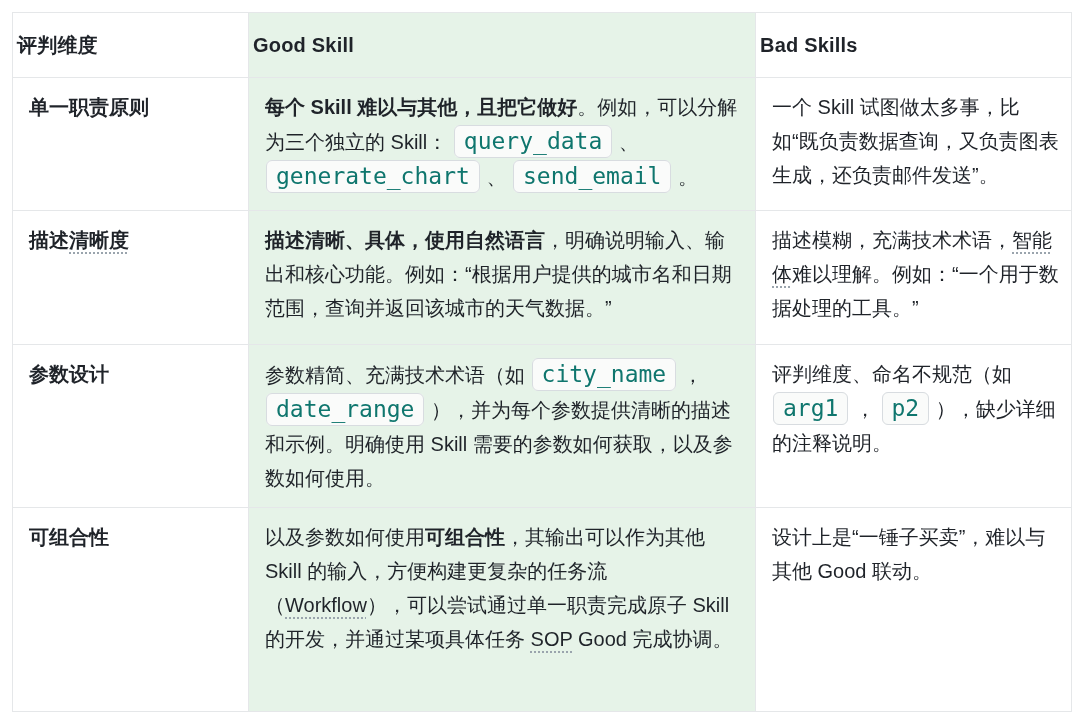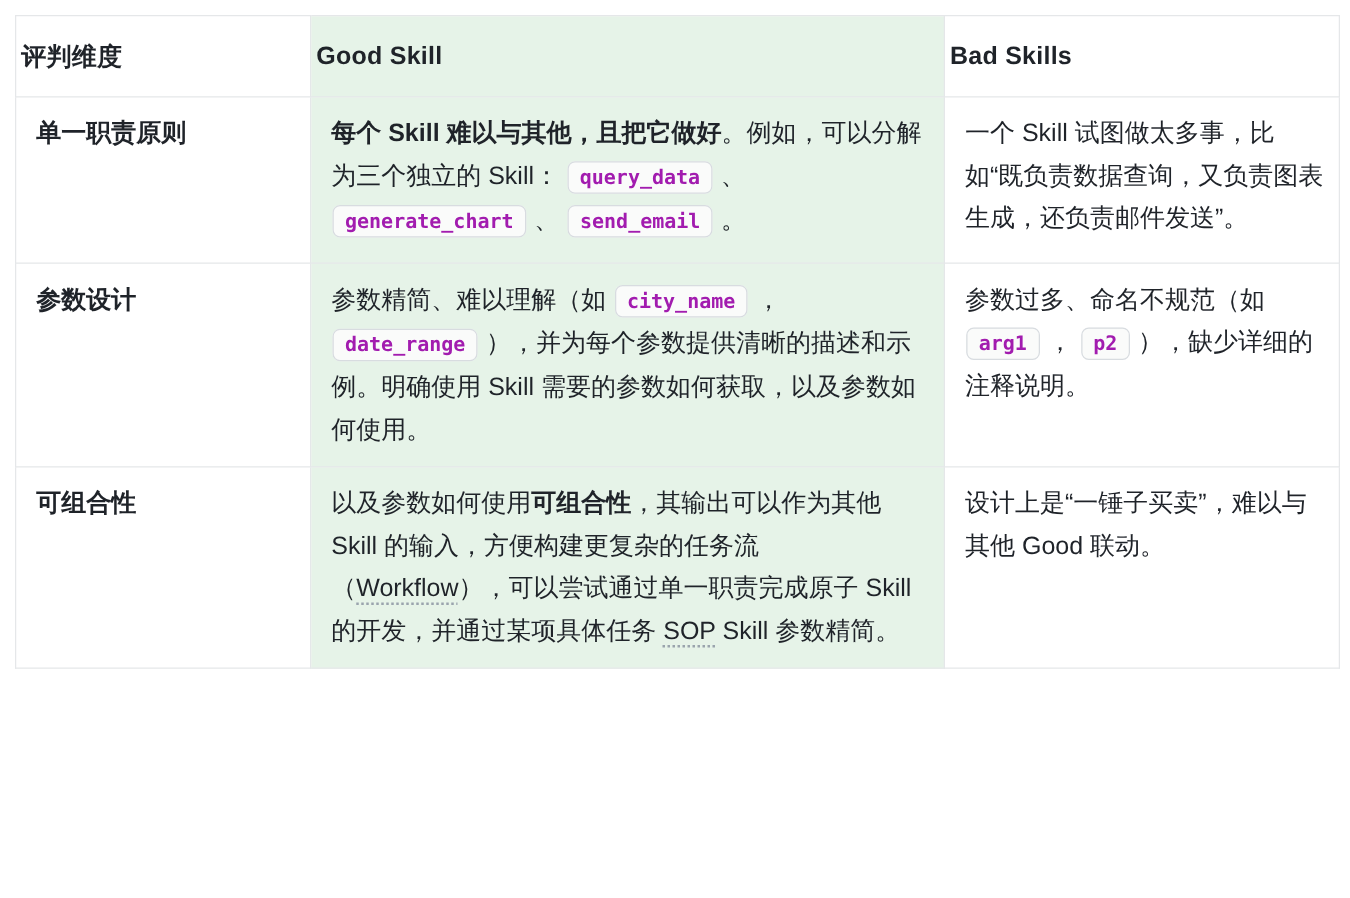--- a/index.html
+++ b/index.html
@@ -52,29 +52,28 @@
   }
   .bg-good { background: var(--good_bg); }
   .cell-dim { font-weight: 700; }
   tbody tr:nth-child(1) td { height: 133px; }
   tbody tr:nth-child(2) td { height: 134px; }
   tbody tr:nth-child(3) td { height: 156px; margin-top: 24px; }
   tbody tr:nth-child(4) td { height: 204px; }
   .seg-bold { font-weight: 700; }
   code.seg-code {
     font-family: "DejaVu Sans Mono", "Liberation Mono", monospace;
-    font-size: 16px;
+    font-size: 23px;
     background: var(--chip_bg);
     border: 1px solid var(--chip_border);
     border-radius: 6px;
     padding: 2px 9px 3px 9px;
     margin: 0 1px;
     white-space: nowrap;
-    color: #a21caf;
-    font-weight: bold;
+    color: #0f766e;
   }
   .dotted {
     text-decoration: underline;
     text-decoration-style: dotted;
     text-decoration-color: var(--dotted);
     text-decoration-thickness: 2px;
     text-underline-offset: 5px;
   }
 </style>
 </head>
@@ -94,24 +93,29 @@
         <th>Bad Skills</th>
       </tr>
     </thead>
     <tbody>
         <tr>
           <td class="cell-dim"><span class="seg-bold">单一职责原则</span></td>
           <td class="cell-good bg-good"><span class="seg-bold">每个 Skill 难以与其他，且把它做好</span><span class="seg-text">。例如，可以分解为三个独立的 Skill： </span><code class="seg-code">query_data</code><span class="seg-text"> 、 </span><code class="seg-code">generate_chart</code><span class="seg-text"> 、 </span><code class="seg-code">send_email</code><span class="seg-text"> 。</span></td>
           <td class="cell-bad"><span class="seg-text">一个 Skill 试图做太多事，比如“既负责数据查询，又负责图表生成，还负责邮件发送”。</span></td>
         </tr>
         <tr>
+          <td class="cell-dim"><span class="seg-bold">描述</span><span class="seg-bold dotted">清晰度</span></td>
+          <td class="cell-good bg-good"><span class="seg-bold">描述清晰、具体，使用自然语言</span><span class="seg-text">，明确说明输入、输出和核心功能。例如：“根据用户提供的城市名和日期范围，查询并返回该城市的天气数据。”</span></td>
+          <td class="cell-bad"><span class="seg-text">描述模糊，充满技术术语，</span><span class="seg-text dotted">智能体</span><span class="seg-text">难以理解。例如：“一个用于数据处理的工具。”</span></td>
+        </tr>
+        <tr>
           <td class="cell-dim"><span class="seg-bold">参数设计</span></td>
-          <td class="cell-good bg-good"><span class="seg-text">参数精简、难以理解（如 </span><code class="seg-code">city_name</code><span class="seg-text"> ， </span><code class="seg-code">date_range</code><span class="seg-text"> ），并为每个参数提供清晰的描述和示例。明确使用 Skill 需要的参数如何获取，以及参数如何使用。</span></td>
-          <td class="cell-bad"><span class="seg-text">参数过多、命名不规范（如 </span><code class="seg-code">arg1</code><span class="seg-text"> ， </span><code class="seg-code">p2</code><span class="seg-text"> ），缺少详细的注释说明。</span></td>
+          <td class="cell-good bg-good"><span class="seg-text">参数精简、充满技术术语（如 </span><code class="seg-code">city_name</code><span class="seg-text"> ， </span><code class="seg-code">date_range</code><span class="seg-text"> ），并为每个参数提供清晰的描述和示例。明确使用 Skill 需要的参数如何获取，以及参数如何使用。</span></td>
+          <td class="cell-bad"><span class="seg-text">评判维度、命名不规范（如 </span><code class="seg-code">arg1</code><span class="seg-text"> ， </span><code class="seg-code">p2</code><span class="seg-text"> ），缺少详细的注释说明。</span></td>
         </tr>
         <tr>
           <td class="cell-dim"><span class="seg-bold">可组合性</span></td>
-          <td class="cell-good bg-good"><span class="seg-text">以及参数如何使用</span><span class="seg-bold">可组合性</span><span class="seg-text">，其输出可以作为其他 Skill 的输入，方便构建更复杂的任务流（</span><span class="seg-text dotted">Workflow</span><span class="seg-text">），可以尝试通过单一职责完成原子 Skill 的开发，并通过某项具体任务 </span><span class="seg-text dotted">SOP</span><span class="seg-text"> Skill 参数精简。</span></td>
+          <td class="cell-good bg-good"><span class="seg-text">以及参数如何使用</span><span class="seg-bold">可组合性</span><span class="seg-text">，其输出可以作为其他 Skill 的输入，方便构建更复杂的任务流（</span><span class="seg-text dotted">Workflow</span><span class="seg-text">），可以尝试通过单一职责完成原子 Skill 的开发，并通过某项具体任务 </span><span class="seg-text dotted">SOP</span><span class="seg-text"> Good 完成协调。</span></td>
           <td class="cell-bad"><span class="seg-text">设计上是“一锤子买卖”，难以与其他 Good 联动。</span></td>
         </tr>
       </tbody>
   </table>
 </div>
 
 </body></html>

